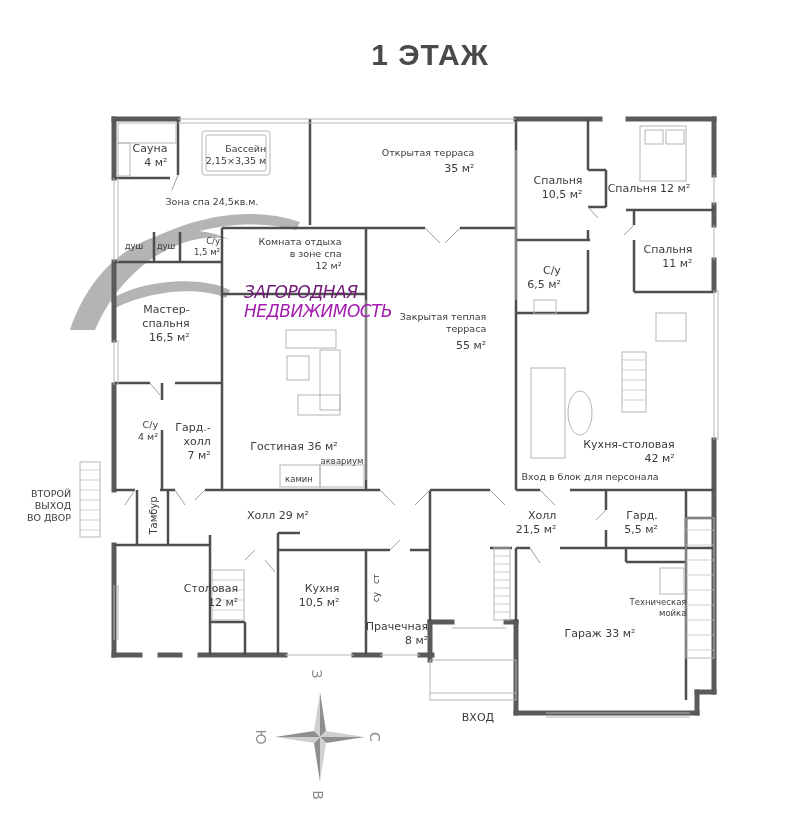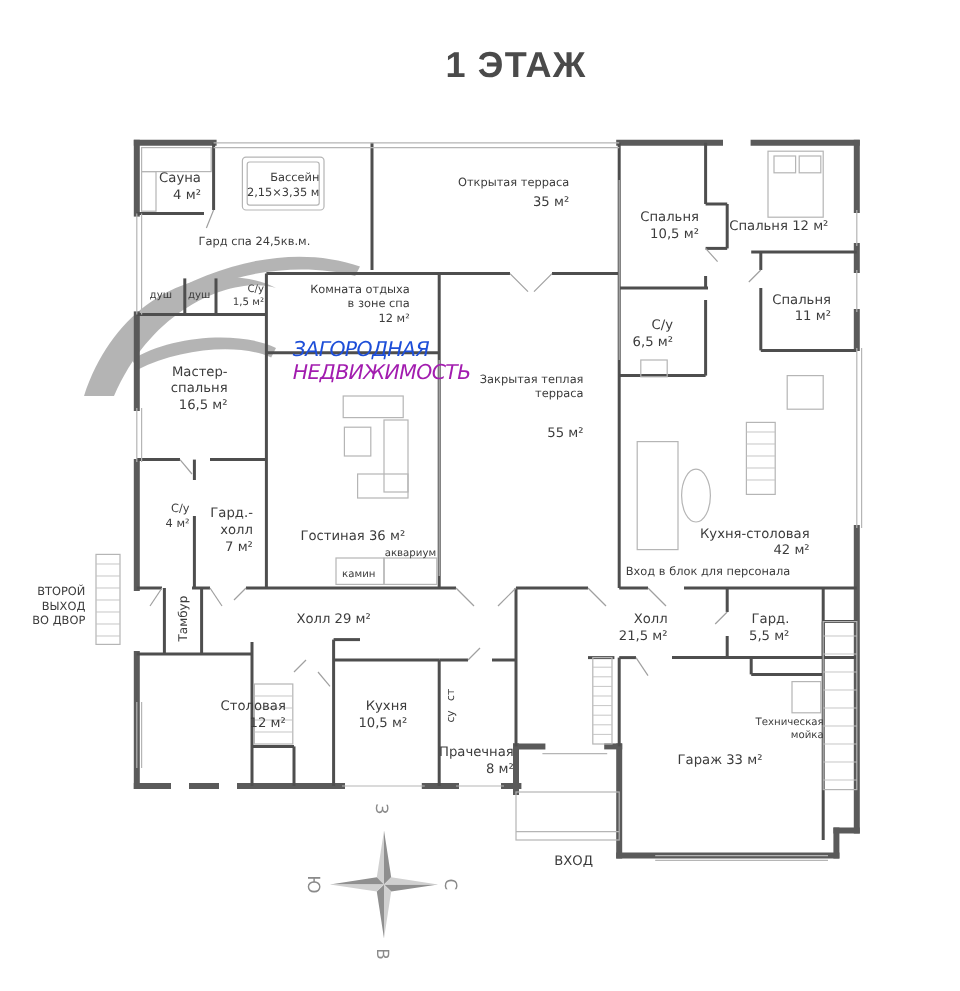--- a/index.html
+++ b/index.html
@@ -7,21 +7,21 @@
          font-family: "DejaVu Sans Condensed", "DejaVu Sans", sans-serif; color: #3a3a3a; }
   .title { position: absolute; left: 0; top: 38px; width: 860px; text-align: center;
            font-family: "Liberation Sans", sans-serif; font-size: 30px; font-weight: bold; color: #4a4a4a; letter-spacing: 1px; }
   svg.plan { position: absolute; left: 0; top: 0; }
   .lbl { position: absolute; text-align: right; font-size: 11px; line-height: 14px; color: #3c3c3c; white-space: nowrap;
          font-family: "DejaVu Sans", sans-serif; transform: translateX(-50%); }
   .lbl.sm { font-size: 9.5px; line-height: 12px; }
   .lbl.xs { font-size: 8.5px; line-height: 11px; }
   .vert { position: absolute; font-size: 10px; color: #3c3c3c; transform: rotate(-90deg); transform-origin: center; font-family: "DejaVu Sans", sans-serif; }
   .compass-l { position: absolute; font-size: 14px; color: #8a8a8a; font-family: "DejaVu Sans", sans-serif; }
-  .wm1 { position: absolute; left: 244px; top: 284px; font-size: 17px; font-style: italic; color: #1d4ed8; letter-spacing: -0.5px; font-family: "DejaVu Sans", sans-serif; line-height: 17px;}
+  .wm1 { position: absolute; left: 244px; top: 284px; font-size: 17px; font-style: italic; color: #701a75; letter-spacing: -0.5px; font-family: "DejaVu Sans", sans-serif; line-height: 17px;}
   .wm2 { position: absolute; left: 244px; top: 303px; font-size: 17px; font-style: italic; color: #a21caf; letter-spacing: -0.5px; font-family: "DejaVu Sans", sans-serif; line-height: 17px;}
 </style>
 </head>
 <body>
 
 <div class="title">1 ЭТАЖ</div>
 
 <svg class="plan" width="800" height="826" viewBox="0 0 800 826">
 
   <g fill="#a8a8a8" opacity="0.85">
@@ -253,21 +253,21 @@
 <div class="wm2">НЕДВИЖИМОСТЬ</div>
 
 <div class="lbl" style="left:150px;top:142px;">
   <div>Сауна</div>
   <div>4 м²</div>
 </div>
 <div class="lbl sm" style="left:236px;top:143px;">
   <div>Бассейн</div>
   <div>2,15×3,35 м</div>
 </div>
-<div class="lbl sm" style="left:212px;top:196px;">Гард спа 24,5кв.м.</div>
+<div class="lbl sm" style="left:212px;top:196px;">Зона спа 24,5кв.м.</div>
 <div class="lbl xs" style="left:134px;top:241px;">душ</div>
 <div class="lbl xs" style="left:166px;top:241px;">душ</div>
 <div class="lbl xs" style="left:207px;top:236px;">
   <div>С/у</div>
   <div>1,5 м²</div>
 </div>
 <div class="lbl sm" style="left:300px;top:236px;">
   <div>Комната отдыха</div>
   <div>в зоне спа</div>
   <div>12 м²</div>
@@ -290,21 +290,21 @@
   <div>6,5 м²</div>
 </div>
 <div class="lbl" style="left:166px;top:303px;">
   <div>Мастер-</div>
   <div>спальня</div>
   <div>16,5 м²</div>
 </div>
 <div class="lbl sm" style="left:443px;top:311px;">
   <div>Закрытая теплая</div>
   <div>терраса</div>
-  <div style="margin-top:20px;font-size:11px;">55 м²</div>
+  <div style="margin-top:5px;font-size:11px;">55 м²</div>
 </div>
 <div class="lbl" style="left:629px;top:438px;">
   <div>Кухня-столовая</div>
   <div>42 м²</div>
 </div>
 <div class="lbl sm" style="left:590px;top:471px;">Вход в блок для персонала</div>
 <div class="lbl sm" style="left:148px;top:419px;">
   <div>С/у</div>
   <div>4 м²</div>
 </div>

